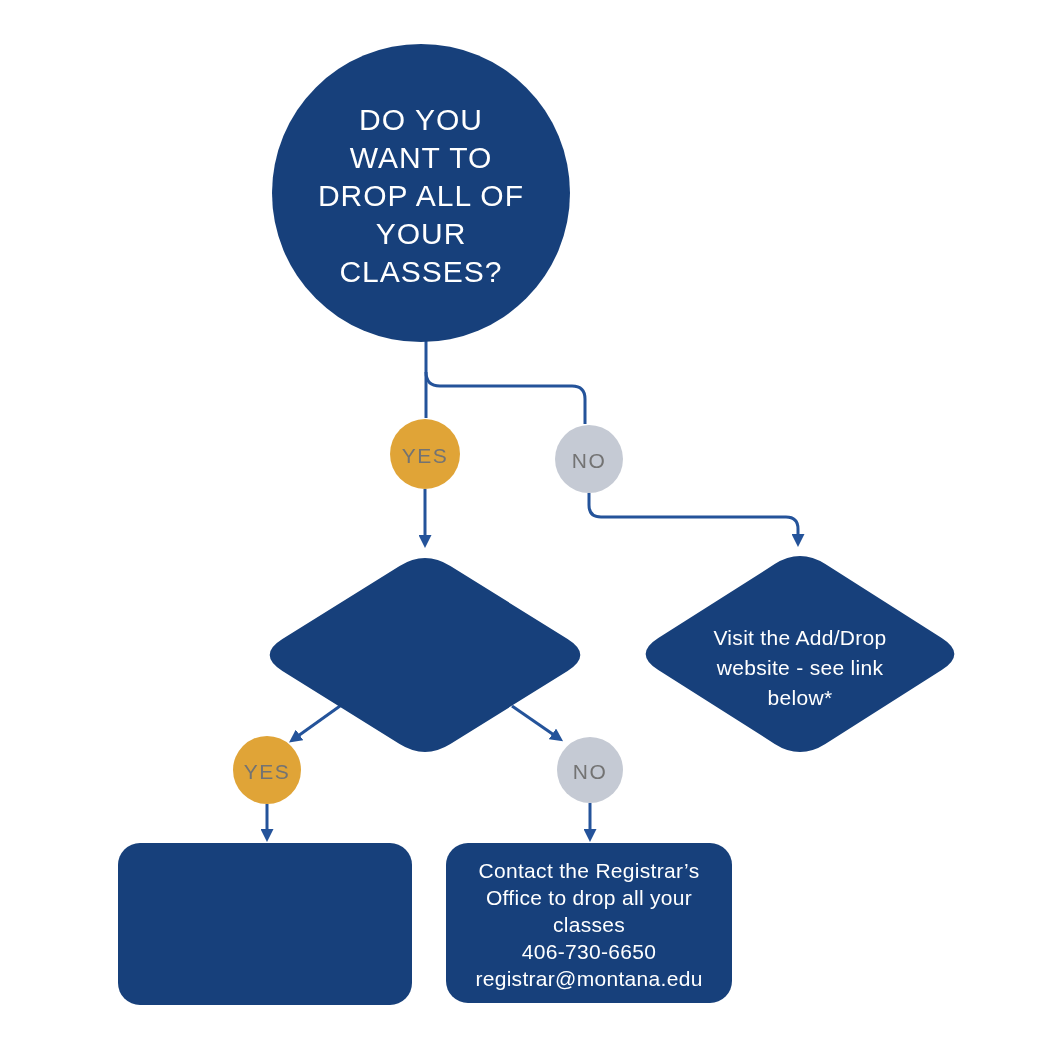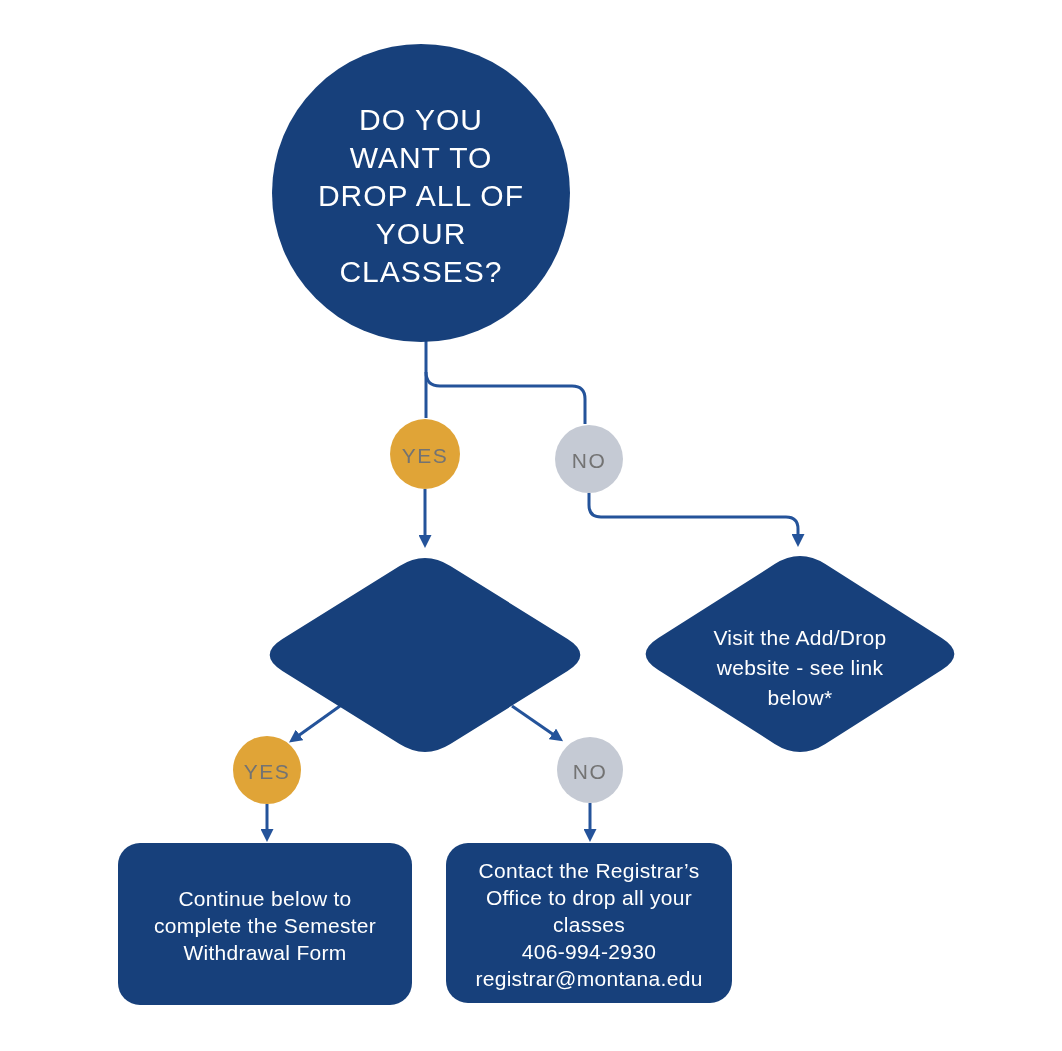--- a/index.html
+++ b/index.html
@@ -99,22 +99,19 @@
   <div class="label pill-label" style="left:425px; top:455px; width:80px;">YES</div>
   <div class="label pill-label" style="left:589px; top:460px; width:80px;">NO</div>
 
   <div class="label diamond-label" style="left:800px; top:662px; width:280px;margin-top:6px;">Visit the Add/Drop
 website - see link
 below*</div>
 
   <div class="label pill-label" style="left:267px; top:771px; width:80px;">YES</div>
   <div class="label pill-label" style="left:590px; top:771px; width:80px;">NO</div>
 
-  <div class="label rect-label" style="left:265px; top:925px; width:300px;">Continue below to
-complete the Semester
-Withdrawal Form</div>
   <div class="label rect-label" style="left:589px; top:924px; width:300px;">Contact the Registrar’s
 Office to drop all your
 classes
-406-994-2930
+406-730-6650
 registrar@montana.edu</div>
 
 </div>
 
 </body></html>

